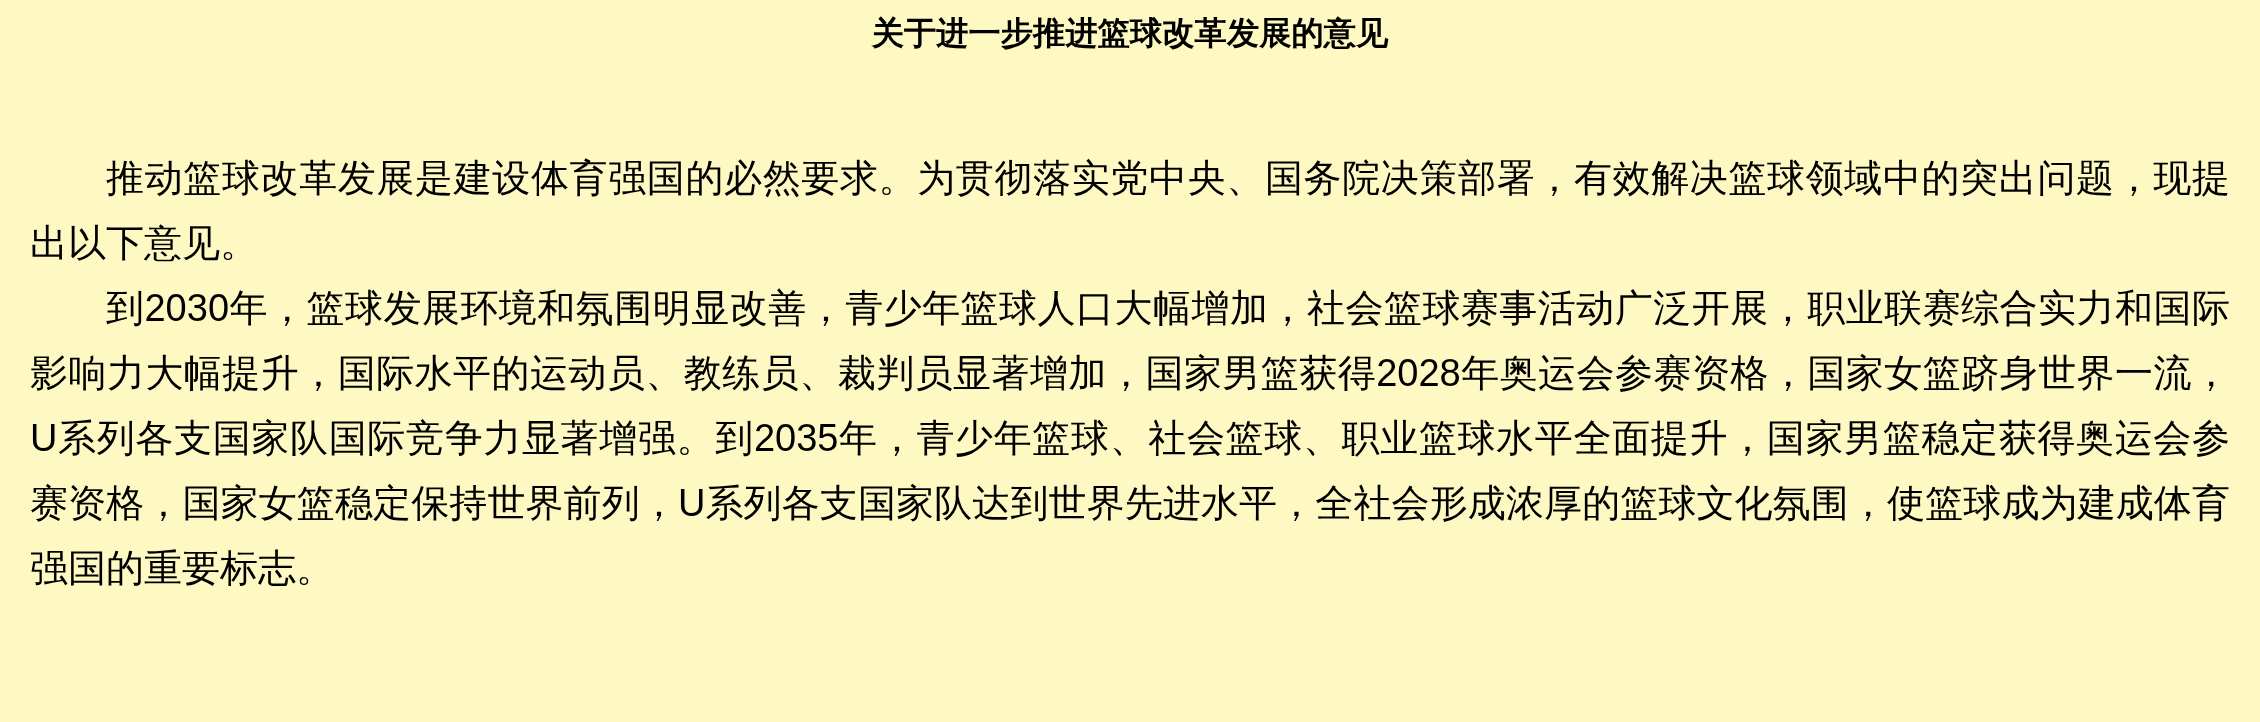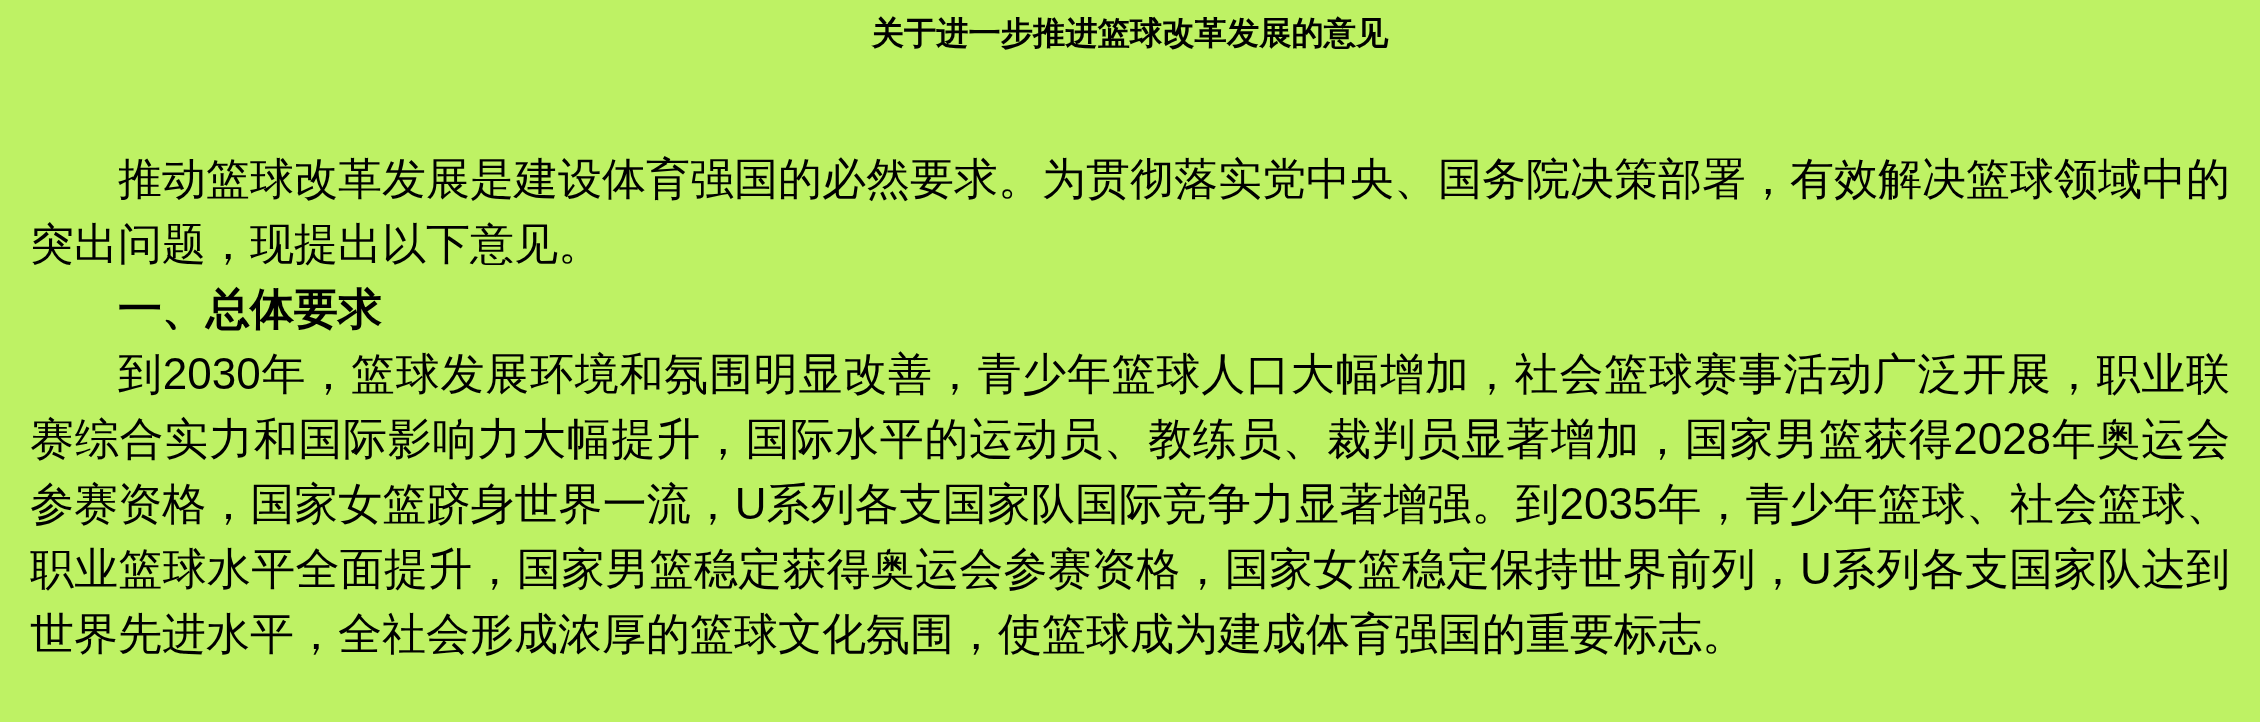--- a/index.html
+++ b/index.html
@@ -8,47 +8,46 @@
     width: 2260px;
     height: 722px;
     overflow: hidden;
     color: #000000;
     font-family: "Liberation Sans", "DejaVu Sans", sans-serif;
   }
   .page {
     width: 2260px;
     height: 722px;
     padding: 8px 30px 0 30px;
-    background: #bef264;
+    background: #fef9c3;
   }
   .doc-title {
     font-size: 32.3px;
     font-weight: 700;
     text-align: center;
     line-height: 50px;
     letter-spacing: 0;
     margin-bottom: 88px;
   }
   .para {
-    font-size: 44px;
+    font-size: 38px;
     line-height: 65px;
     text-align: justify;
     text-indent: 2em;
     font-weight: 400;
   }
   .para.heading {
     font-weight: 700;
     text-align: left;
   }
 </style>
 </head>
 <body>
 
 <div class="page">
   <h1 class="doc-title">关于进一步推进篮球改革发展的意见</h1>
 
   <p class="para">推动篮球改革发展是建设体育强国的必然要求。为贯彻落实党中央、国务院决策部署，有效解决篮球领域中的突出问题，现提出以下意见。</p>
 
-  <p class="para heading">一、总体要求</p>
 
 
   <p class="para">到2030年，篮球发展环境和氛围明显改善，青少年篮球人口大幅增加，社会篮球赛事活动广泛开展，职业联赛综合实力和国际影响力大幅提升，国际水平的运动员、教练员、裁判员显著增加，国家男篮获得2028年奥运会参赛资格，国家女篮跻身世界一流，U系列各支国家队国际竞争力显著增强。到2035年，青少年篮球、社会篮球、职业篮球水平全面提升，国家男篮稳定获得奥运会参赛资格，国家女篮稳定保持世界前列，U系列各支国家队达到世界先进水平，全社会形成浓厚的篮球文化氛围，使篮球成为建成体育强国的重要标志。</p>
 </div>
 
 </body></html>

